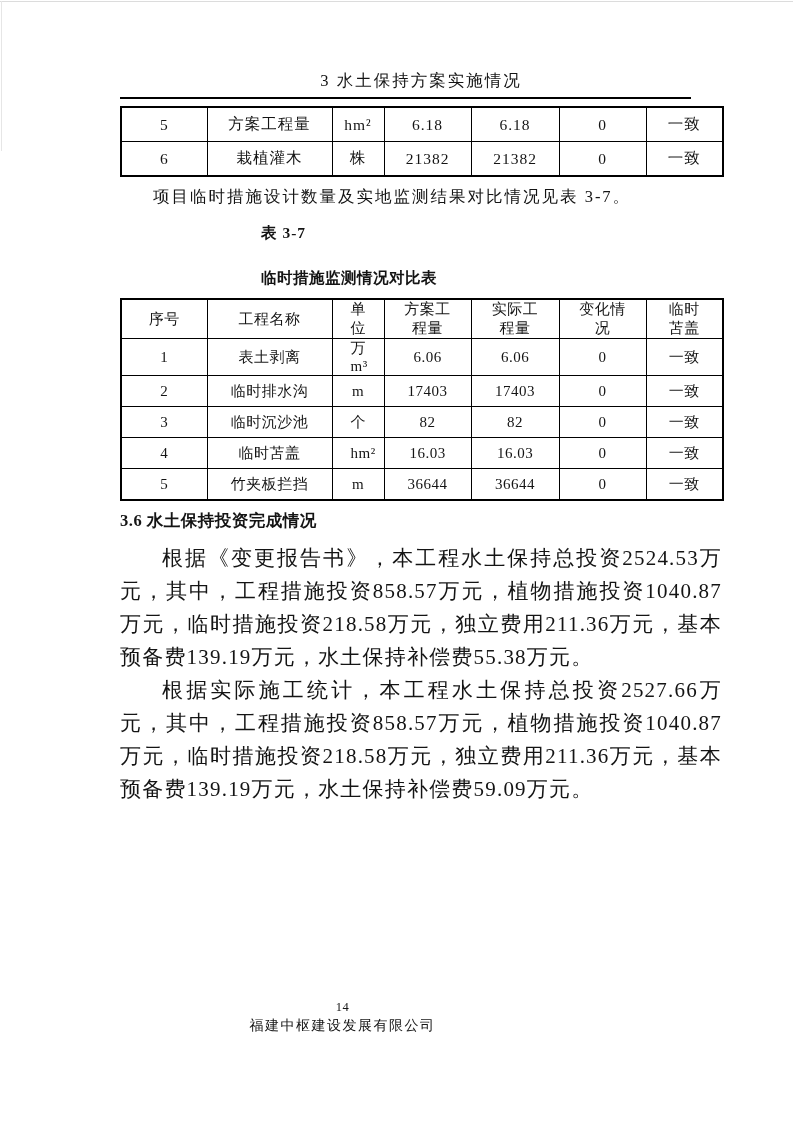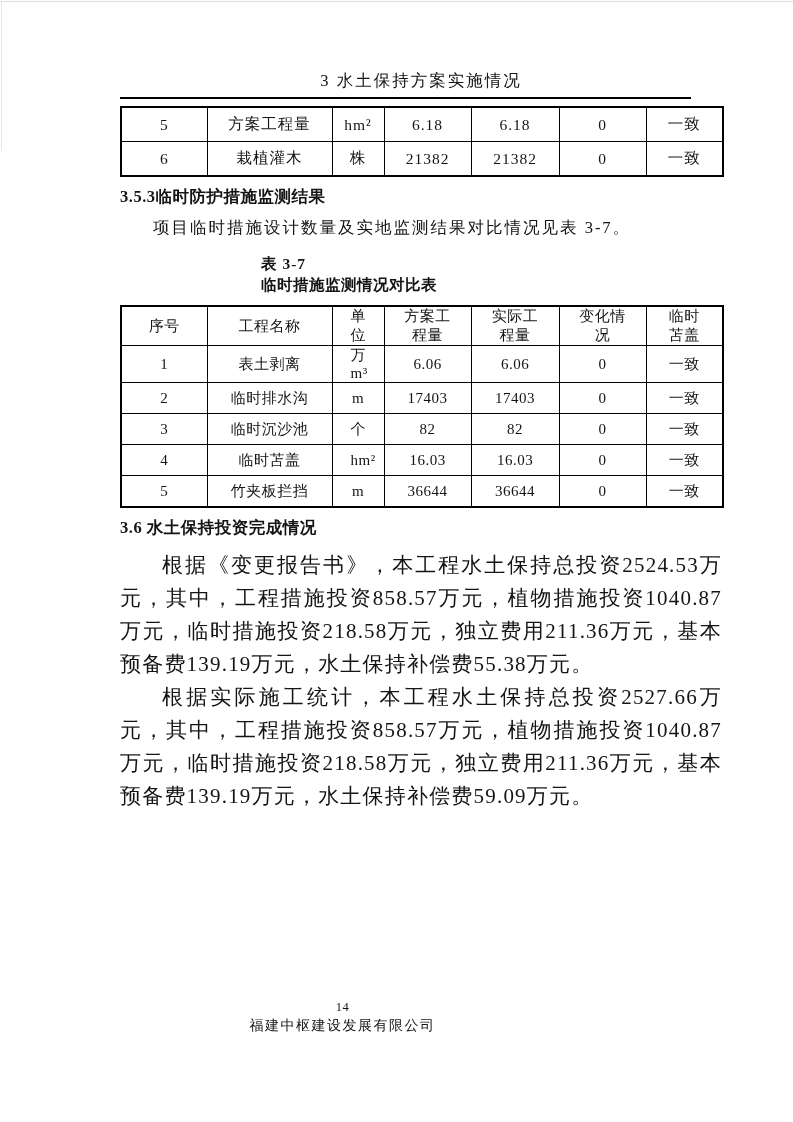--- a/index.html
+++ b/index.html
@@ -85,20 +85,21 @@
     align-items: baseline;
     flex-direction: column;
   }
   .table-caption .cap-label {
     margin-left: 141px;
     letter-spacing: 1px;
   }
   .table-caption .cap-title {
     margin-left: 97px;
     letter-spacing: 0.5px;
+    margin-top: 24px;
   }
   table.data-table {
     margin-top: 9px;
     border: 2.5px solid #000;
   }
   table.data-table th,
   table.data-table td {
     border: 1px solid #000;
     text-align: center;
     vertical-align: middle;
@@ -171,21 +172,20 @@
         <td>栽植灌木</td>
         <td>株</td>
         <td>21382</td>
         <td>21382</td>
         <td>0</td>
         <td>一致</td>
       </tr>
     </tbody>
   </table>
 
-  <div class="sec-heading">3.5.3临时防护措施监测结果</div>
 
   <p class="intro-para">项目临时措施设计数量及实地监测结果对比情况见表 3-7。</p>
 
   <div class="table-caption">
     <span class="cap-label">表 3-7</span>
     <span class="cap-title">临时措施监测情况对比表</span>
   </div>
 
   <table class="data-table">
     <colgroup>

